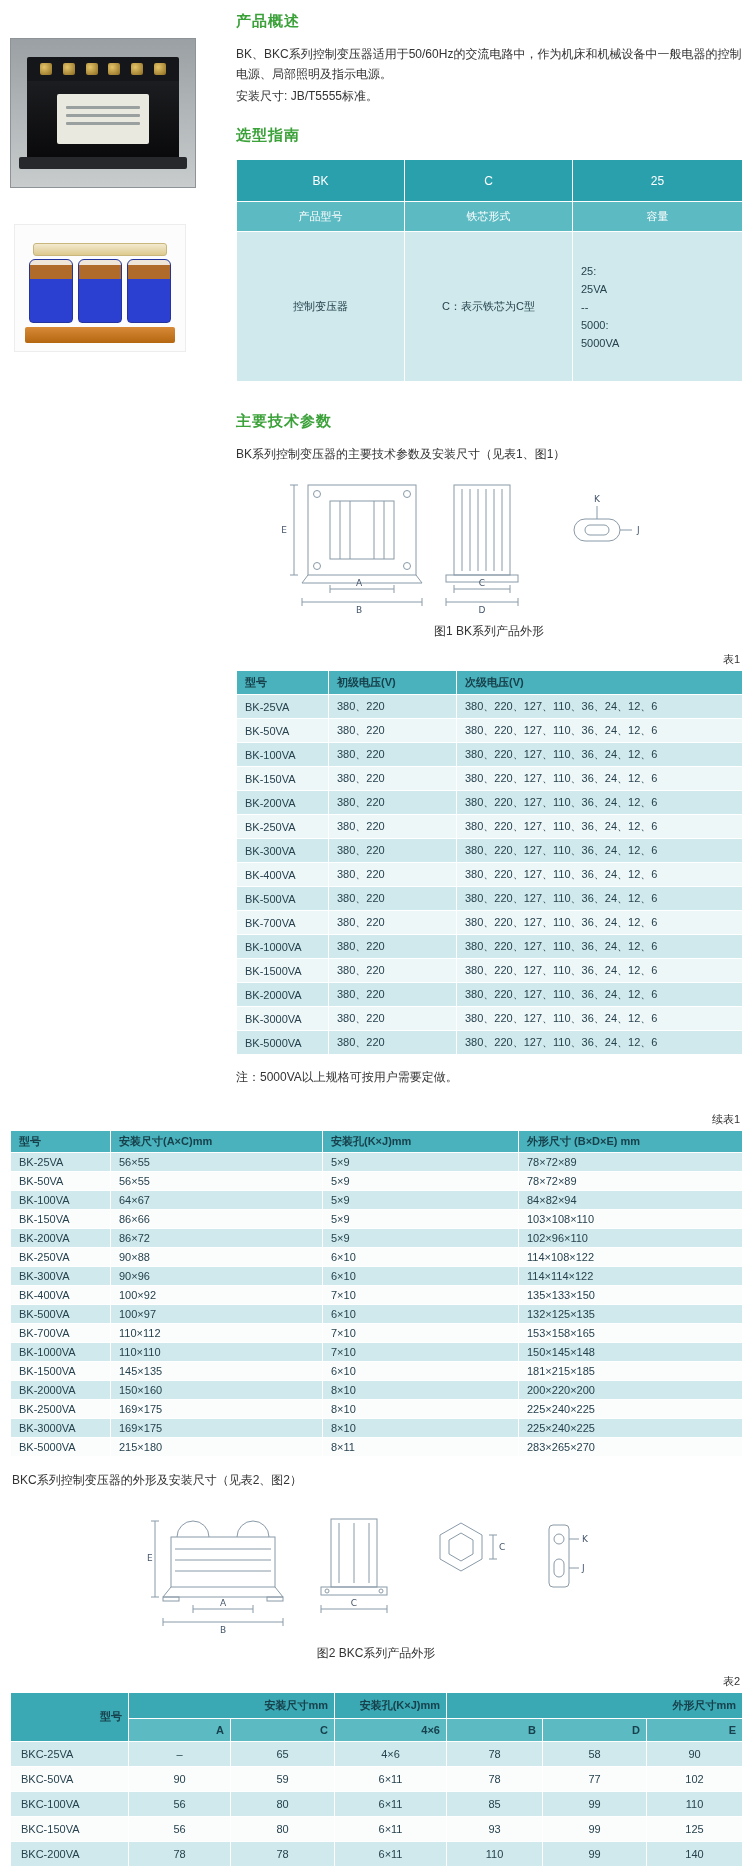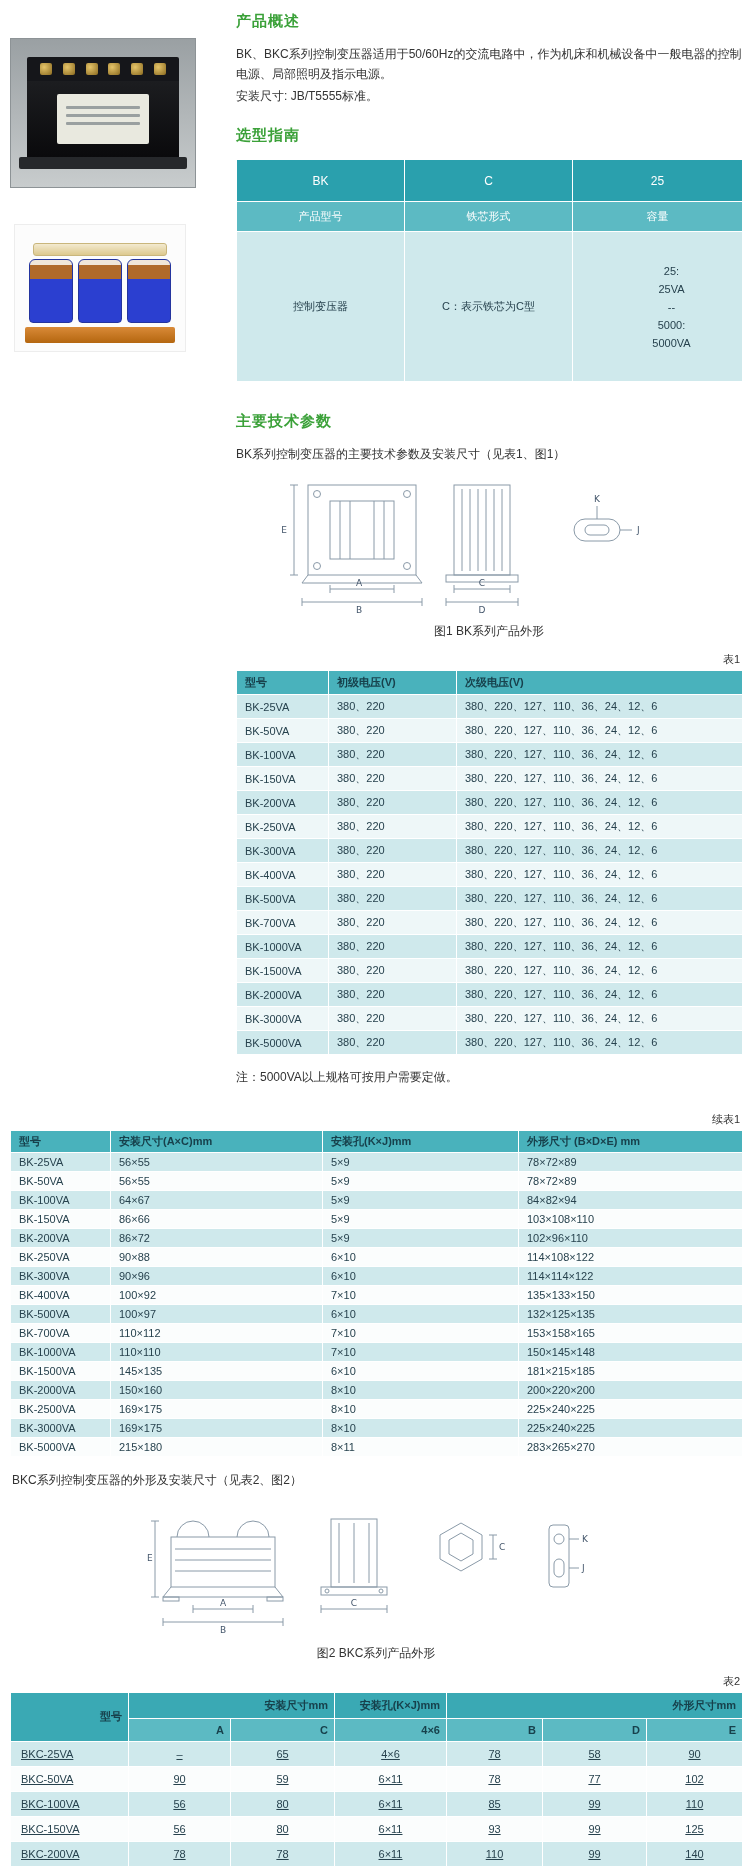--- a/index.html
+++ b/index.html
@@ -53,21 +53,21 @@
   
   table{border-collapse:collapse;width:100%;table-layout:fixed;}
   td,th{border:1px solid #fff;font-size:11px;padding:4px 8px;color:var(--cell_text);word-break:break-all;}
 
   
   .sel-table{width:506px;}
   .sel-table th,.sel-table td{text-align:center;}
   .sel-table tr.r1 th{background:var(--teal_header_dark);color:#fff;font-weight:normal;font-size:12px;height:42px;}
   .sel-table tr.r2 td{background:var(--teal_subheader);color:#fff;height:30px;}
   .sel-table tr.r3 td{background:var(--row_tint);height:150px;vertical-align:middle;}
-  .sel-table td.cap-cell{text-align:center;padding-left:36px;}
+  .sel-table td.cap-cell{text-align:left;padding-left:8px;}
   .cap-cell div{margin:6px 0;}
   .sel-wrap{margin-bottom:30px;}
 
   
   .figure{text-align:center;margin:4px 0 2px;}
   .fig-caption{text-align:center;font-size:12px;color:var(--text_dark);margin:4px 0 12px;}
   svg text{font-size:9px;fill:#44566b;font-family:"DejaVu Sans",sans-serif;}
 
   .tbl-label{font-size:11px;color:var(--text_dark);text-align:right;margin:0 2px 3px 0;}
 
@@ -84,21 +84,21 @@
   .cont-table tbody tr:nth-child(odd) td{background:var(--row_tint);}
   .cont-table tbody tr:nth-child(even) td{background:#fbfdfd;}
   .cont-table td,.cont-table th{padding:3px 8px;}
 
   .bkc-intro{margin:14px 0 6px 2px;}
 
   
   .t3 th{font-weight:bold;text-align:right;padding:5px 6px;}
   .t3 tr.h1 th{background:#3aa9b4;color:var(--header_text);}
   .t3 tr.h2 th{background:var(--teal_subheader);color:var(--header_text);}
-  .t3 tbody td{text-align:center;padding:6px 6px;text-decoration:underline;}
+  .t3 tbody td{text-align:center;padding:6px 6px;}
   .t3 tbody td:first-child{text-align:left;padding-left:10px;}
   .t3 tbody tr:nth-child(odd) td{background:var(--row_tint);}
   .t3 tbody tr:nth-child(even) td{background:#fbfdfd;}
 </style>
 </head>
 <body>
 
 <div class="page">
 
   <div class="top">

